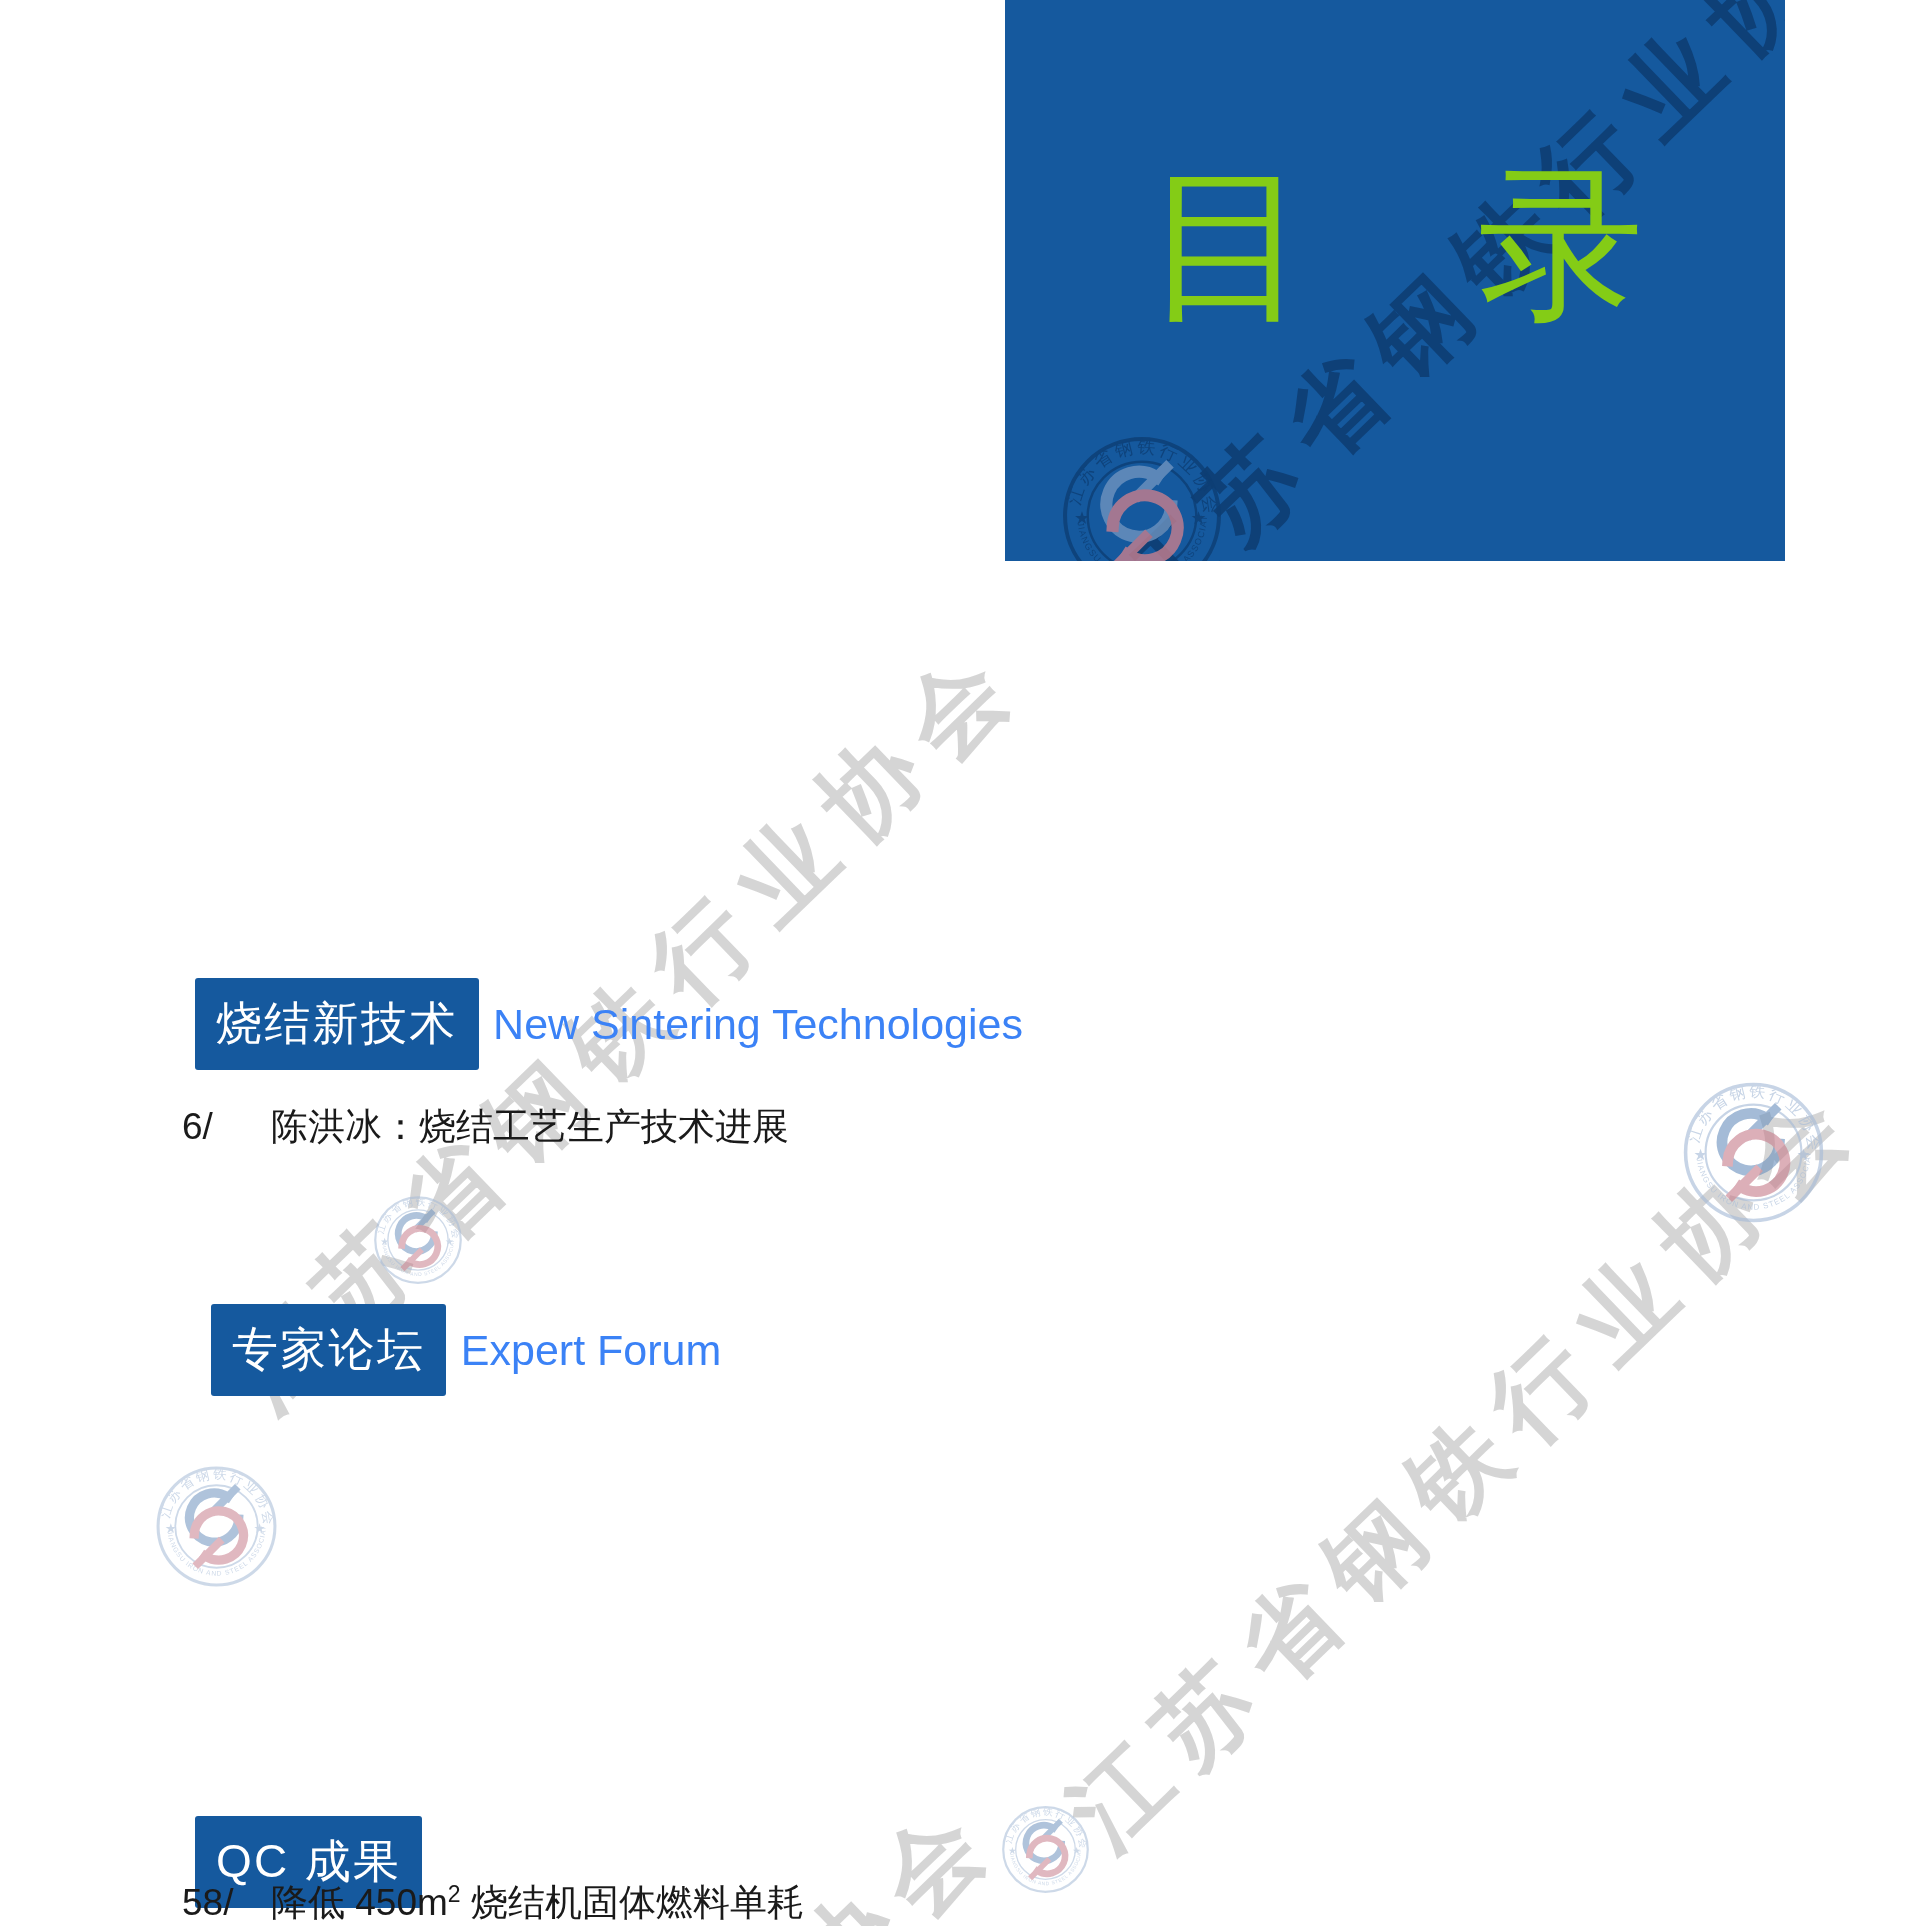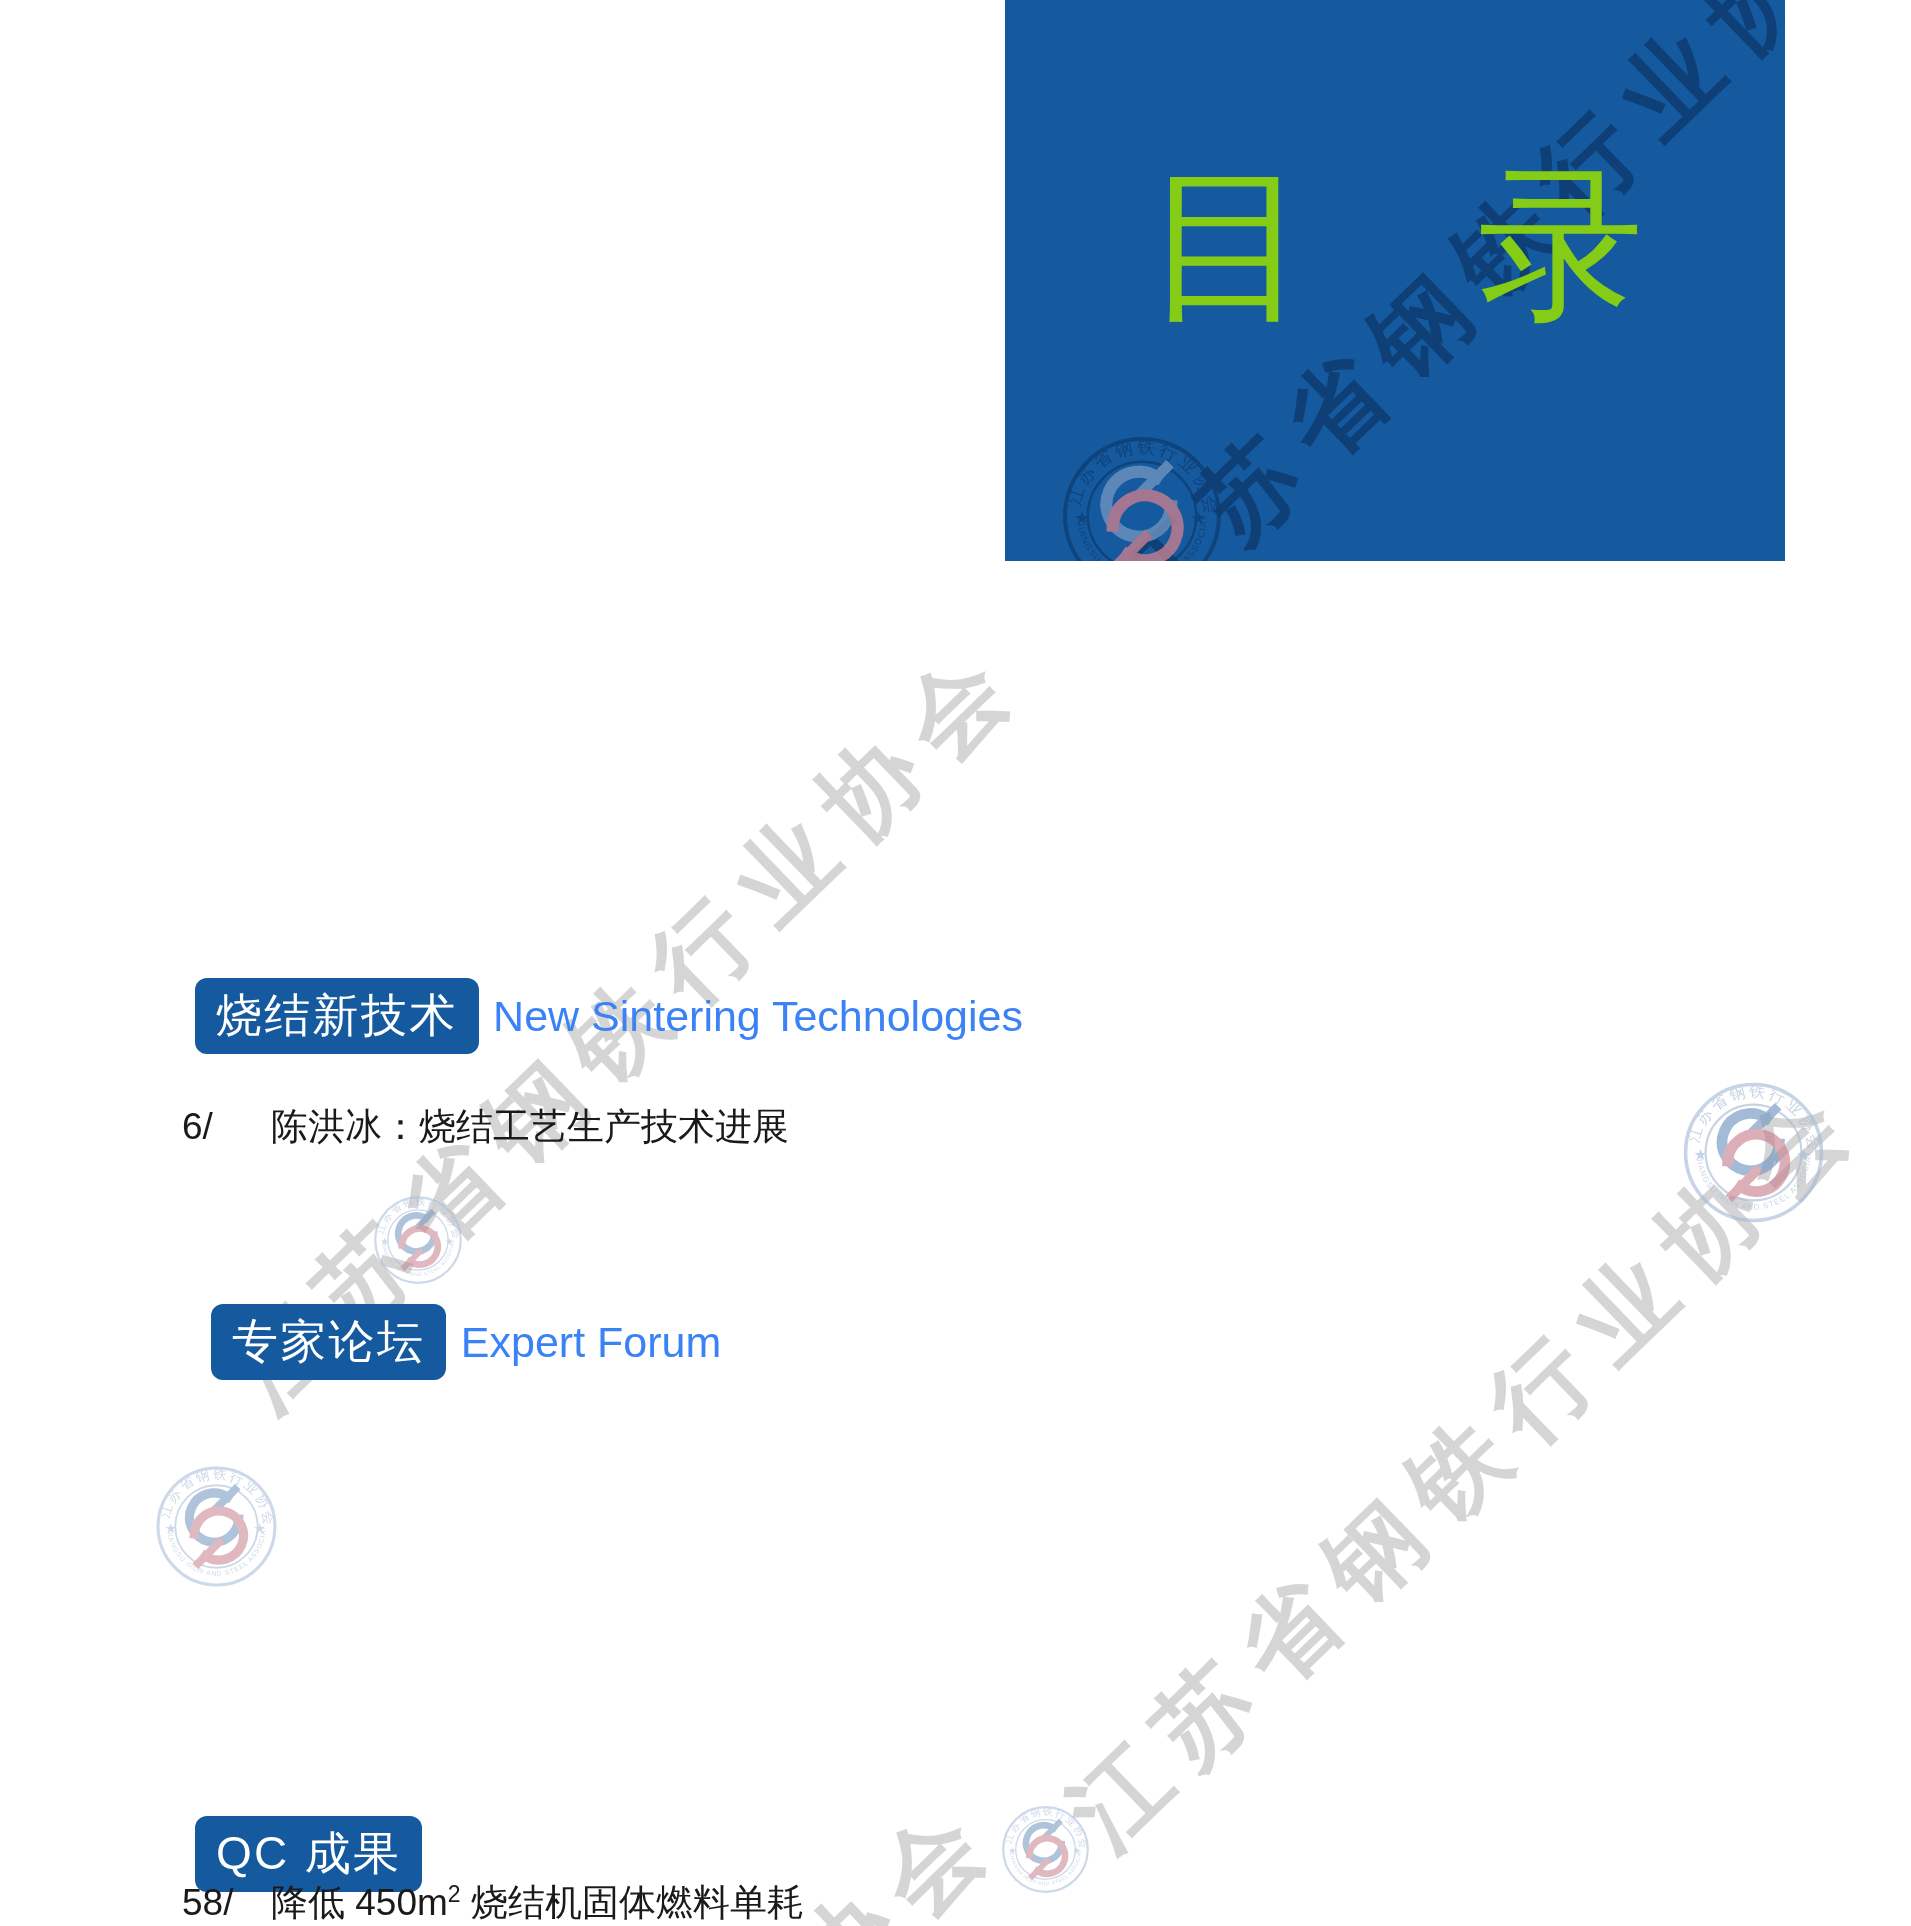--- a/index.html
+++ b/index.html
@@ -75,23 +75,23 @@
     display:flex;
     align-items:center;
   }
   .row-s1{top:978px;}
   .row-s2{top:1304px;margin-left:16px;}
   .row-s3{top:1816px;flex-direction:column;}
   .badge{
     display:inline-flex;
     align-items:center;
     justify-content:center;
-    height:76px;
+    height:92px;
     padding:0 21px;
-    border-radius:12px;
+    border-radius:3px;
     background:#15599E;
     color:#ffffff;
     font-size:46px;
     letter-spacing:2.3px;
     font-weight:400;
     white-space:nowrap;
   }
   .section-heading{
     margin:0 0 0 14.6px;
     font-size:43px;

